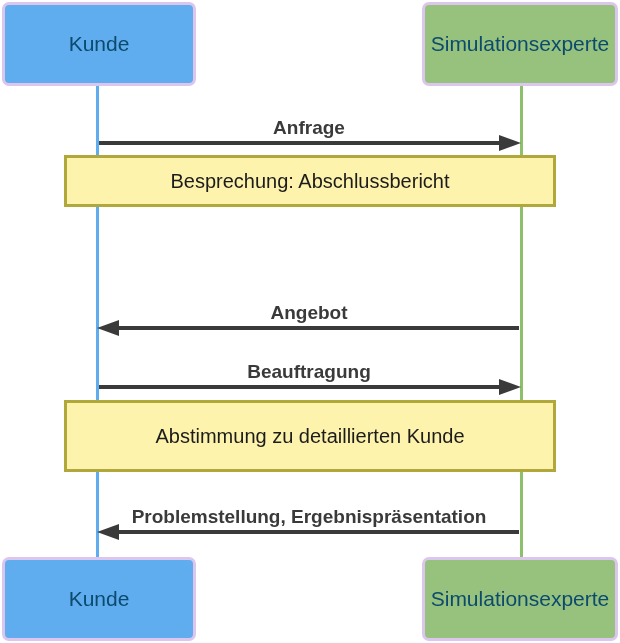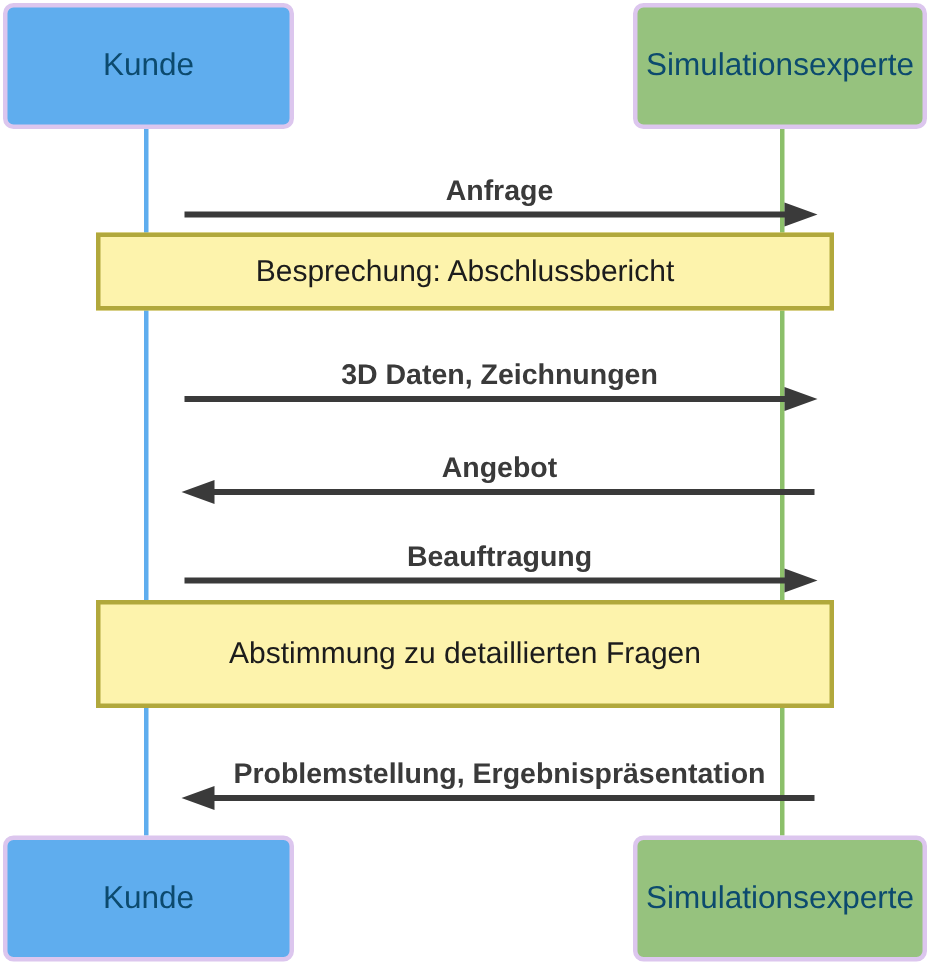--- a/index.html
+++ b/index.html
@@ -25,21 +25,21 @@
   .actor.green{background:var(--expert-fill,#96c27e);}
   .actor.tl{left:2px;top:2px;width:188px;}
   .actor.tr{left:422px;top:2px;width:190px;}
   .actor.bl{left:2px;top:557px;width:188px;}
   .actor.br{left:422px;top:557px;width:190px;}
   
   .lifeline{position:absolute;top:86px;height:471px;width:3px;z-index:1;}
   .lifeline.left{left:96px;background:var(--lifeline-customer,#5fadee);}
   .lifeline.right{left:520px;background:var(--lifeline-expert,#8cc06a);}
   
-  .message{position:absolute;left:97px;width:424px;height:35px;z-index:2;margin-left:24px;}
+  .message{position:absolute;left:97px;width:424px;height:35px;z-index:2;}
   .msg-label{
     height:23px;line-height:23px;
     text-align:center;
     font-size:19px;font-weight:bold;
     color:var(--arrow,#3a3a3a);
     white-space:nowrap;
   }
   .arrow{position:absolute;left:0;right:0;top:19px;height:16px;}
   .shaft{position:absolute;top:6px;height:4px;background:var(--arrow,#3a3a3a);}
   .arrow.right .shaft{left:2px;right:16px;}
@@ -96,46 +96,39 @@
     <div class="arrow right">
       <span class="shaft"></span>
       <span class="head"></span>
     </div>
   </div>
 
   <div class="note" style="top:155px;height:46px">
     <div class="note-line">Besprechung: Abschlussbericht</div>
   </div>
 
-  <div class="message" style="top:239px">
-    <div class="msg-label">3D Daten, Zeichnungen</div>
-    <div class="arrow right">
-      <span class="shaft"></span>
-      <span class="head"></span>
-    </div>
-  </div>
 
   <div class="message" style="top:360px">
     <div class="msg-label">Beauftragung</div>
     <div class="arrow right">
       <span class="shaft"></span>
       <span class="head"></span>
     </div>
   </div>
 
   <div class="message" style="top:301px">
     <div class="msg-label">Angebot</div>
     <div class="arrow left">
       <span class="shaft"></span>
       <span class="head"></span>
     </div>
   </div>
 
   <div class="note" style="top:400px;height:66px">
-    <div class="note-line">Abstimmung zu detaillierten Fragen</div>
+    <div class="note-line">Abstimmung zu detaillierten Kunde</div>
   </div>
 
   <div class="message" style="top:505px">
     <div class="msg-label">Problemstellung, Ergebnispräsentation</div>
     <div class="arrow left">
       <span class="shaft"></span>
       <span class="head"></span>
     </div>
   </div>
 

